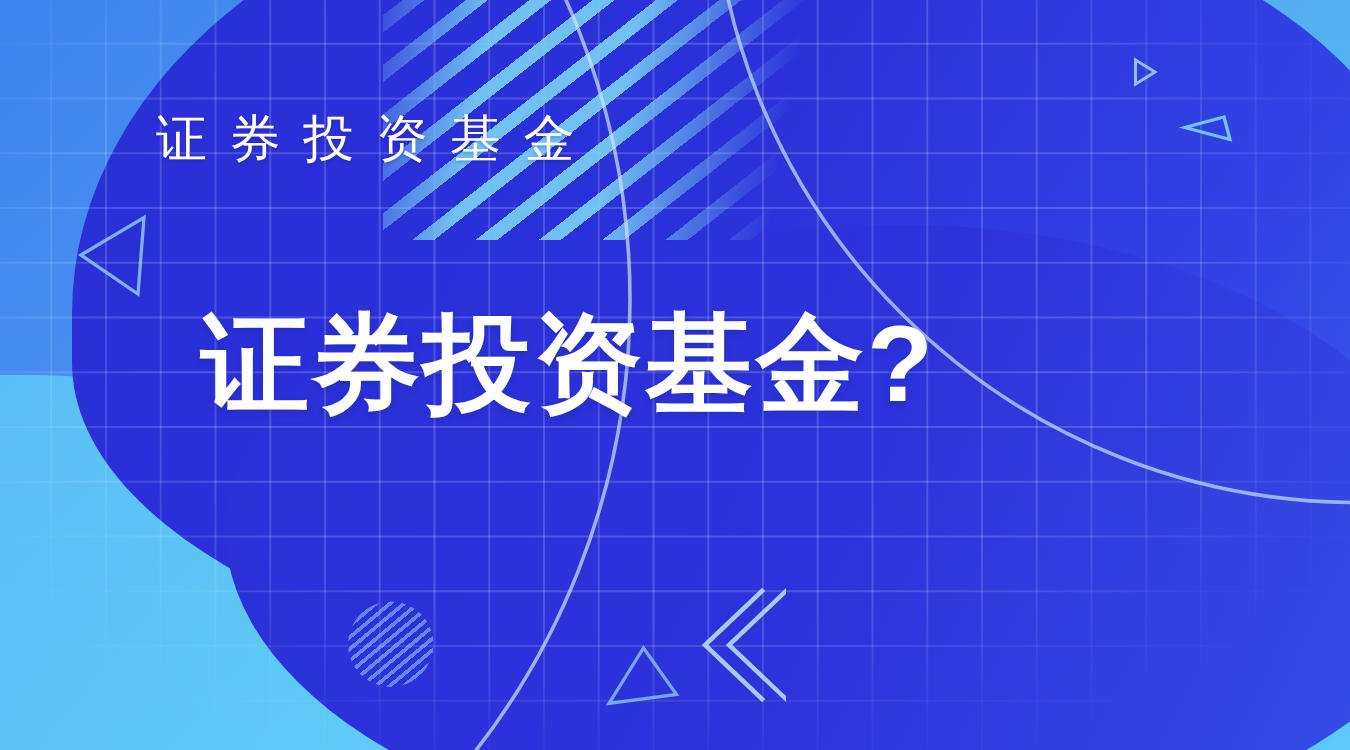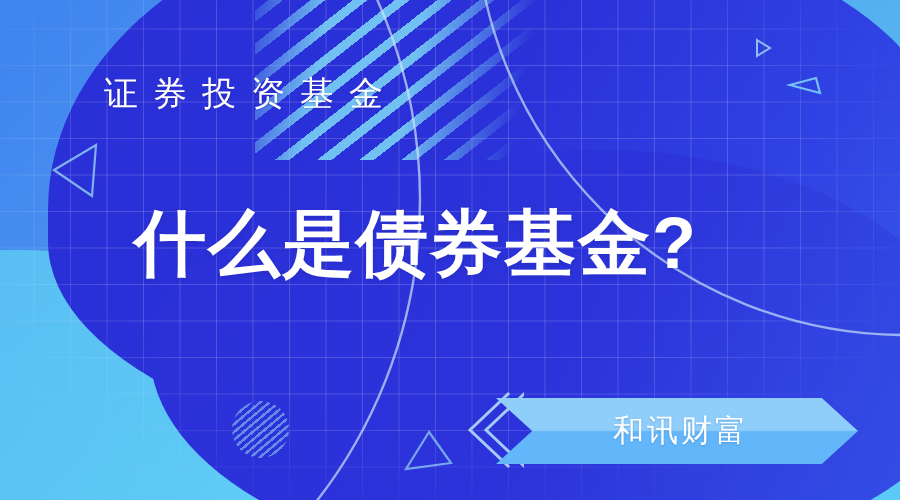--- a/index.html
+++ b/index.html
@@ -204,20 +204,16 @@
     </svg>
 
     <svg class="chevron-outline" viewBox="0 0 62 78">
       <polyline points="46,3 8,39 46,75" fill="none" stroke="rgba(175,215,250,0.92)" stroke-width="3" stroke-linejoin="miter" stroke-linecap="square"></polyline>
       <polyline points="62,3 24,39 62,75" fill="none" stroke="rgba(175,215,250,0.92)" stroke-width="3" stroke-linejoin="miter" stroke-linecap="square"></polyline>
     </svg>
   </div>
 
   <div class="subtitle">证券投资基金</div>
 
-  <div class="title">什么是债券基金?</div>
-
-  <div class="banner">
-    <div class="banner-shape"></div>
-    <div class="banner-label">和讯财富</div>
-  </div>
+  <div class="title">证券投资基金?</div>
+
 
 </div>
 
 </body></html>

